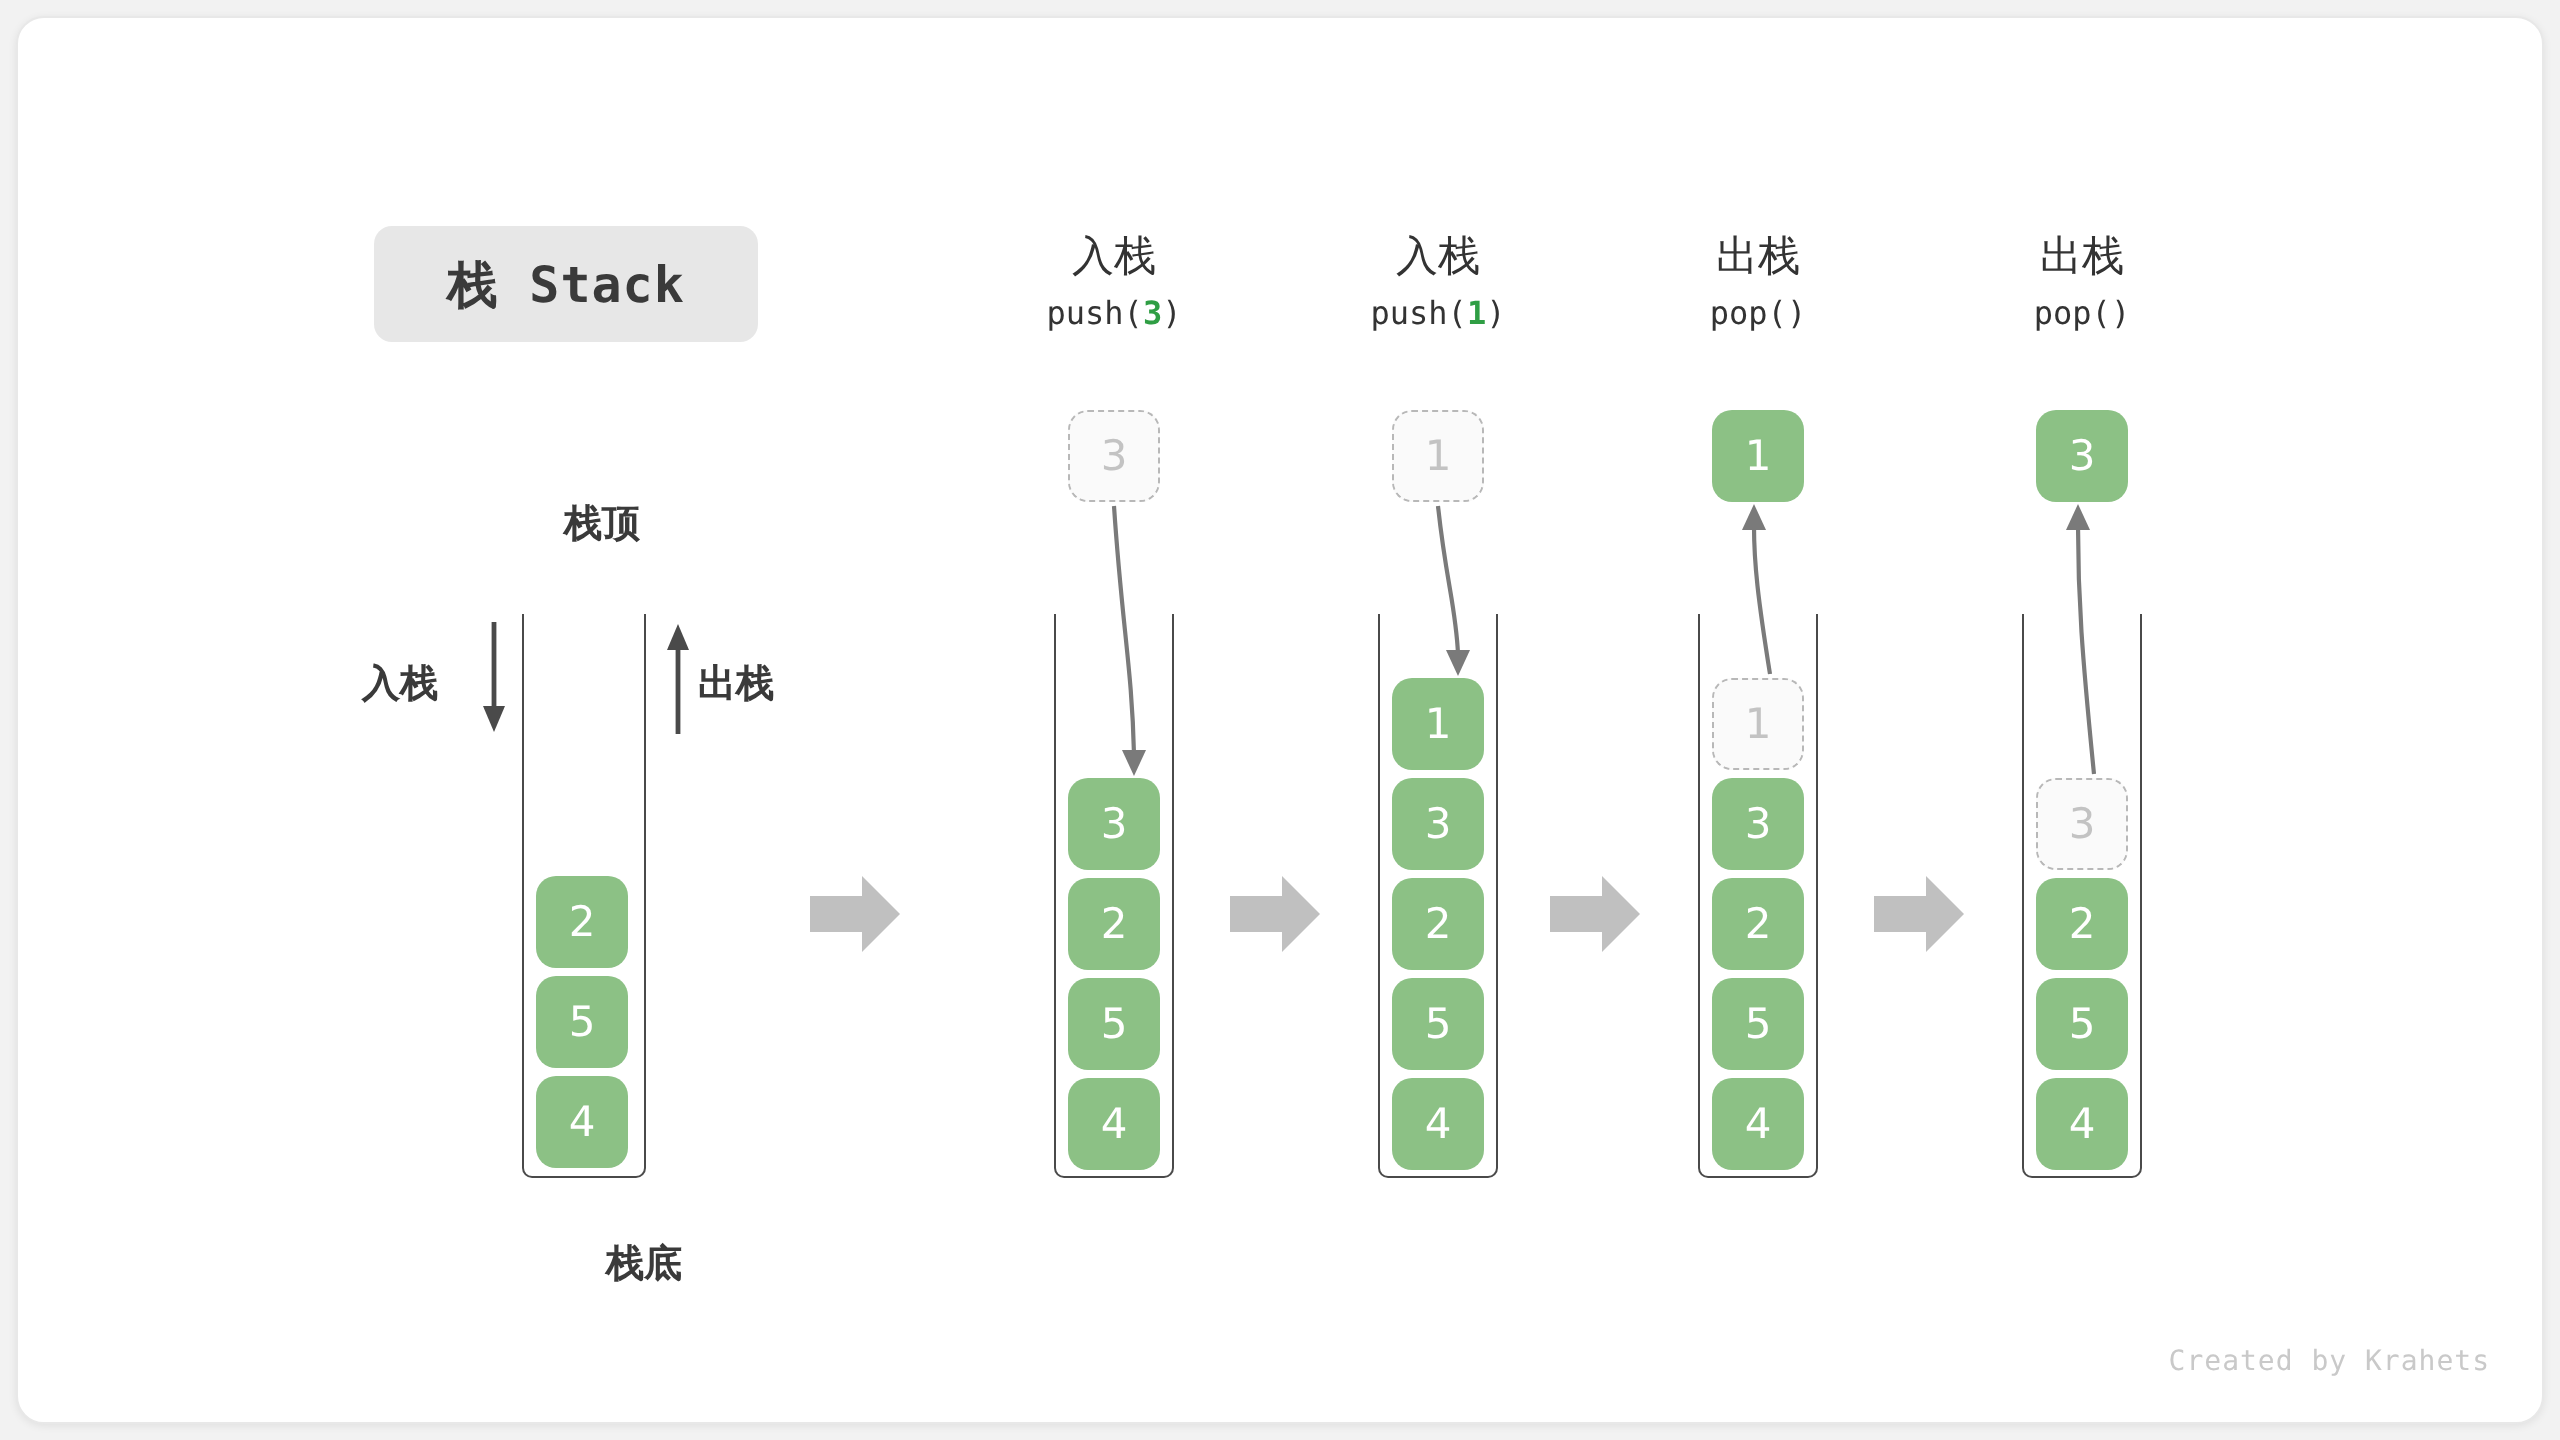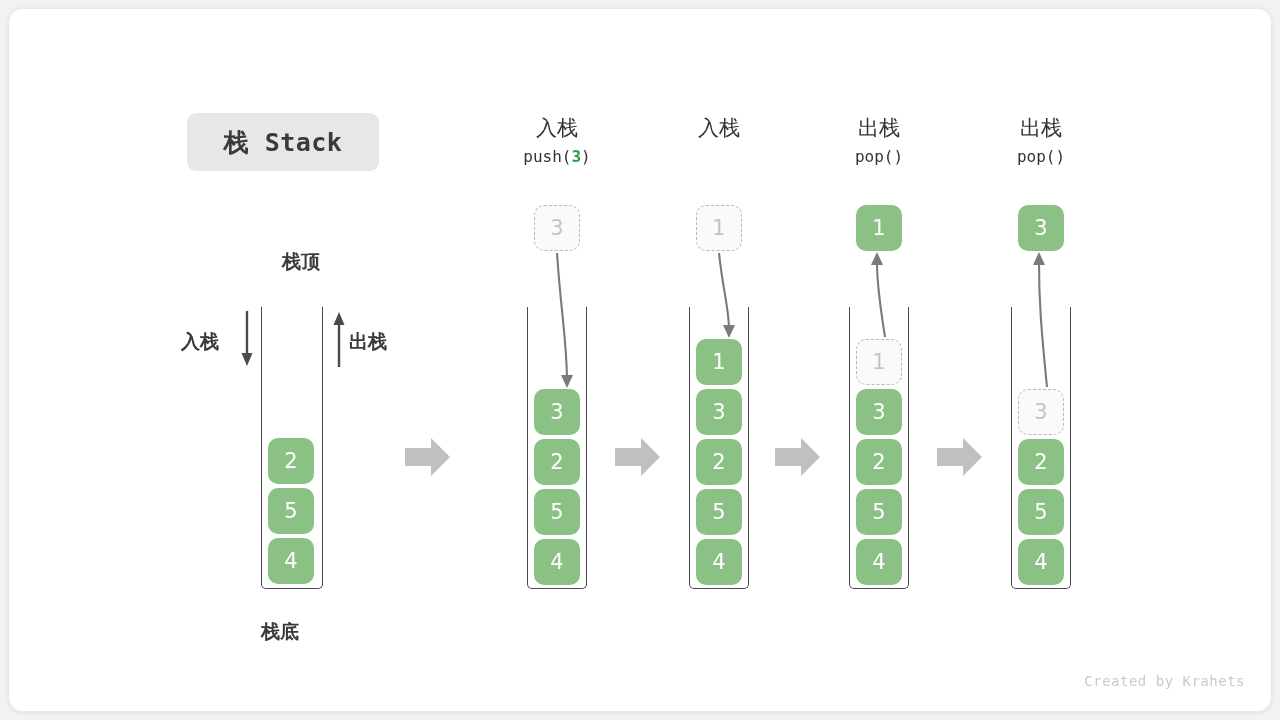--- a/index.html
+++ b/index.html
@@ -122,21 +122,21 @@
   <div class="abs cjk-bold" style="left:340px; top:320px;">出栈</div>
 
   <div class="abs stack-box" style="left:252px; top:298px; width:62px; height:282px;">
     <div class="abs" style="left:6px; bottom:4px; width:46px;" id="left-cells">
         <div class="cell filled" style="margin-top: 4px;">2</div>
         <div class="cell filled" style="margin-top: 4px;">5</div>
         <div class="cell filled" style="margin-top: 4px;">4</div>
       </div>
   </div>
 
-  <div class="abs" style="left:252px; top:610px; width:80px; text-align:left;">
+  <div class="abs" style="left:252px; top:610px; width:80px; text-align:right;">
     <span class="cjk-bold">栈底</span>
   </div>
 
   <svg class="abs block-arrow" style="left:396px; top:427px;" viewBox="0 0 46 42">
     <polygon points="0,12 26,12 26,2 45,21 26,40 26,30 0,30" fill="#c0c0c0"></polygon>
   </svg>
   <svg class="abs block-arrow" style="left:606px; top:427px;" viewBox="0 0 46 42">
     <polygon points="0,12 26,12 26,2 45,21 26,40 26,30 0,30" fill="#c0c0c0"></polygon>
   </svg>
   <svg class="abs block-arrow" style="left:766px; top:427px;" viewBox="0 0 46 42">
@@ -158,20 +158,21 @@
         <div class="cell filled" style="margin-top: 4px;">2</div>
         <div class="cell filled" style="margin-top: 4px;">5</div>
         <div class="cell filled" style="margin-top: 4px;">4</div>
       </div>
       <svg class="abs" width="120" height="138" style="left: 508px; top: 242px;">
         <path d="M 40 2 C 44 62.1 49 82.8 50 126" fill="none" stroke="#7a7a7a" stroke-width="2.1"></path>
         <polygon points="50,137 44,124 56,124" fill="#7a7a7a"></polygon>
       </svg>
       <div class="abs col-head" style="left: 618px; top: 106px; width: 184px;">
         <div class="cn">入栈</div>
+        <div class="code"><span>push(</span><span class="num">1</span><span>)</span></div>
       </div>
       <div class="cell ghost abs" style="left: 687px; top: 196px;">1</div>
       <div class="abs stack-box" style="left: 680px; top: 298px; width: 60px; height: 282px;"></div>
       <div class="abs" style="left: 687px; top: 330px;">
         <div class="cell filled">1</div>
         <div class="cell filled" style="margin-top: 4px;">3</div>
         <div class="cell filled" style="margin-top: 4px;">2</div>
         <div class="cell filled" style="margin-top: 4px;">5</div>
         <div class="cell filled" style="margin-top: 4px;">4</div>
       </div>

